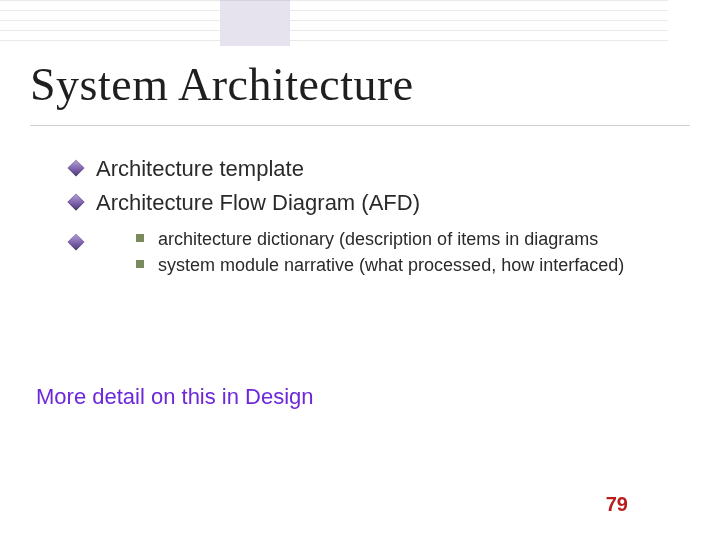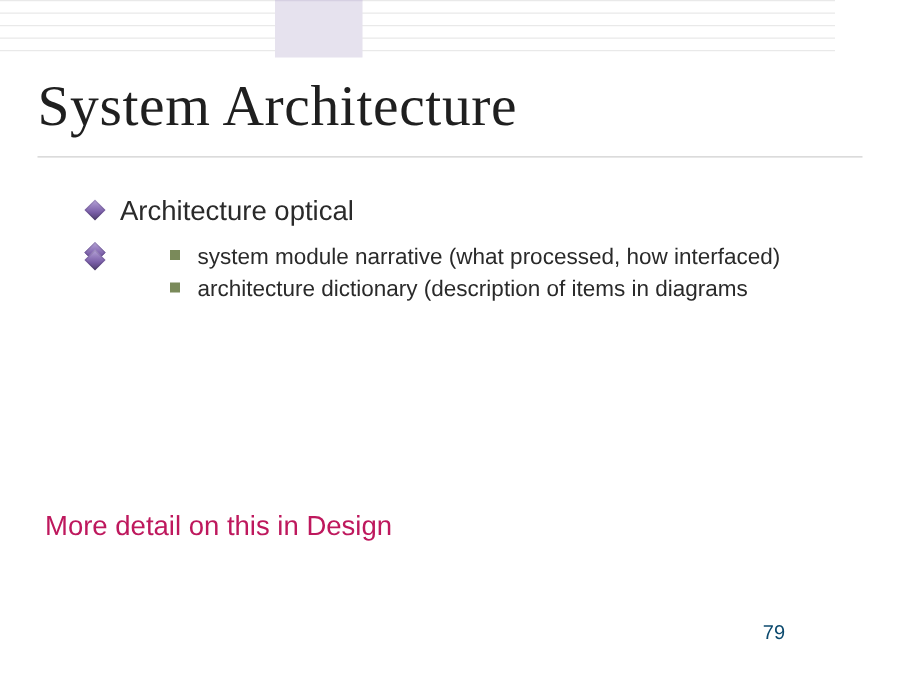--- a/index.html
+++ b/index.html
@@ -113,32 +113,33 @@
     position: absolute;
     left: 0;
     top: 8px;
     width: 8px;
     height: 8px;
     background: #7a8a5a;
   }
 
   .footer-text {
     position: absolute;
-    top: 408px;
+    top: 384px;
     left: 36px;
     font-size: 22px;
-    color: #be185d;
+    color: #6d28d9;
   }
 
   .page-number {
     position: absolute;
     bottom: 24px;
     right: 40px;
-    font-size: 16px;
-    color: #0c4a6e;
+    font-size: 20px;
+    color: #b91c1c;
+    font-weight: bold;
   }
 </style>
 </head>
 <body>
 
 <div class="slide">
 
   <div class="rulings">
     <div class="line l1"></div>
     <div class="line l2"></div>
@@ -148,39 +149,40 @@
   </div>
   <div class="tab"></div>
 
   <div class="title">System Architecture</div>
   <div class="title-underline"></div>
 
   <div class="content">
     <ul class="level1">
       <li>
         <span class="diamond"></span>
-        <span>Architecture optical</span>
+        <span>Architecture template</span>
       </li>
       <li>
         <span class="diamond"></span>
       </li>
       <li>
         <span class="diamond"></span>
+        <span>Architecture Flow Diagram (AFD)</span>
       </li>
       <li>
         <span class="diamond"></span>
 
         <ul class="level2">
           <li>
             <span class="square"></span>
-            <span>system module narrative (what processed, how interfaced)</span>
+            <span>architecture dictionary (description of items in diagrams</span>
           </li>
           <li>
             <span class="square"></span>
-            <span>architecture dictionary (description of items in diagrams</span>
+            <span>system module narrative (what processed, how interfaced)</span>
           </li>
         </ul>
       </li>
     </ul>
   </div>
 
   <div class="footer-text">More detail on this in Design</div>
 
   <div class="page-number">79</div>
 </div>

